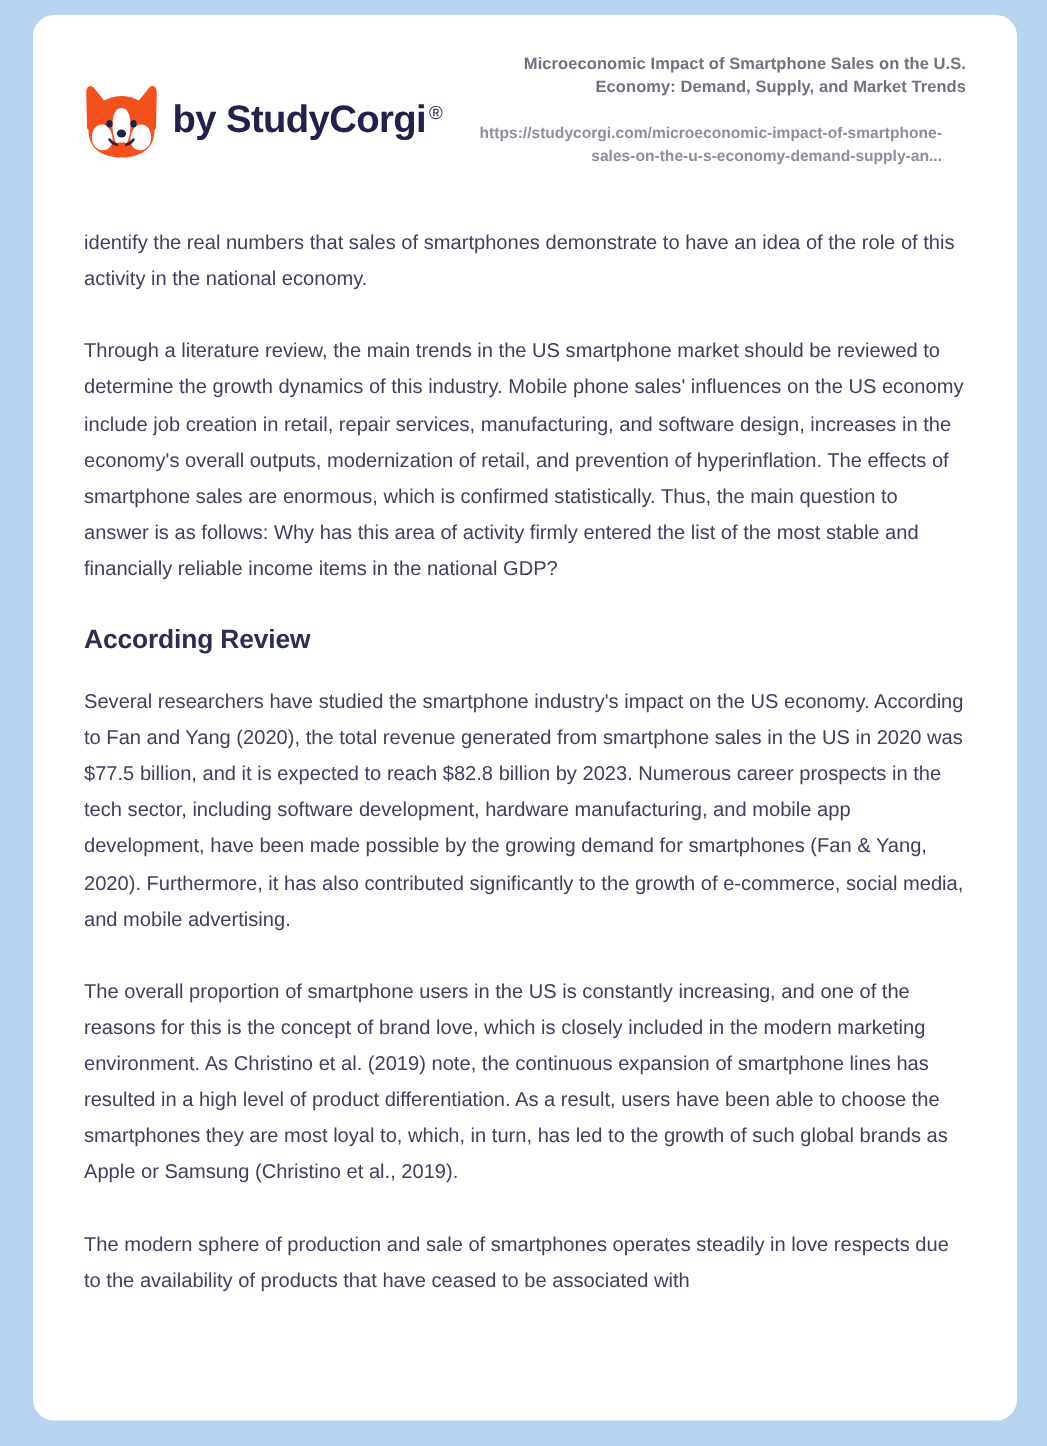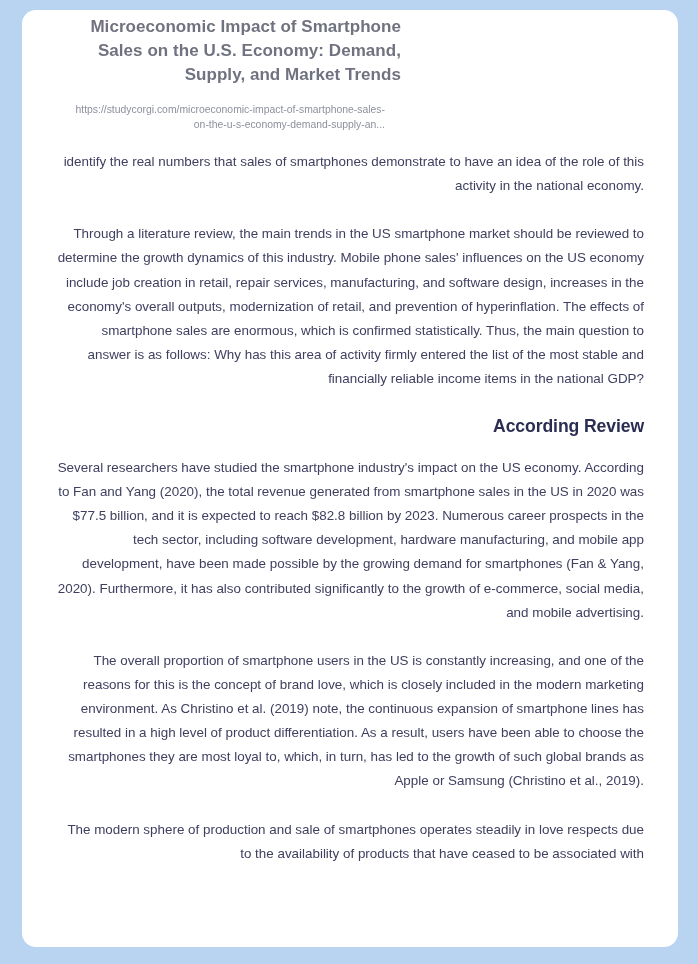--- a/index.html
+++ b/index.html
@@ -73,42 +73,41 @@
   }
 
   .doc-meta {
     flex: 0 0 auto;
     width: 345px;
     text-align: right;
     margin-top: 4px;
   }
 
   .doc-title {
-    font-size: 17px;
+    font-size: 11px;
     font-weight: bold;
     color: #70737f;
     line-height: 1.42;
     letter-spacing: 0.05px;
     margin: 0 0 6px 0;
   }
 
   .doc-url {
     font-size: 10.4px;
-    font-weight: normal;
+    font-weight: bold;
     color: #8d909c;
     line-height: 1.42;
     margin: 16px;
     word-break: break-all;
   }
 
   
   .page-body {
     padding: 0 34px 0 34px;
     box-sizing: border-box;
-    text-align: right;
   }
 
   .body-para {
     font-size: 13.4px;
     line-height: 1.80;
     color: #3f4060;
     margin: 0 0 24px 0;
     letter-spacing: 0.005px;
   }
 
@@ -121,20 +120,46 @@
     line-height: 1.3;
   }
 </style>
 </head>
 <body>
 
 <div class="page-sheet">
 
   <div class="page-header">
 
+    <div class="brand-block">
+      <svg class="brand-logo" viewBox="0 0 100 104" aria-hidden="true">
+
+        <path d="M14 8 C10 2 3 4 3 13 L4 60 C4 64 11 64 13 60 L30 28 Z" fill="#f4501e"></path>
+
+        <path d="M86 8 C90 2 97 4 97 13 L96 60 C96 64 89 64 87 60 L70 28 Z" fill="#f4501e"></path>
+
+        <path d="M50 18 C76 18 94 38 94 64 C94 88 76 100 50 100 C24 100 6 88 6 64 C6 38 24 18 50 18 Z" fill="#f4501e"></path>
+
+        <path d="M50 34 C58 34 62 44 62 56 C62 70 58 86 50 86 C42 86 38 70 38 56 C38 44 42 34 50 34 Z" fill="#ffffff"></path>
+
+        <path d="M24 56 C32 56 38 66 38 76 C38 86 31 92 22 90 C13 88 9 78 11 68 C13 60 18 56 24 56 Z" fill="#ffffff"></path>
+
+        <path d="M76 56 C68 56 62 66 62 76 C62 86 69 92 78 90 C87 88 91 78 89 68 C87 60 82 56 76 56 Z" fill="#ffffff"></path>
+
+        <ellipse cx="34" cy="55" rx="4.2" ry="5" fill="#20224b"></ellipse>
+        <ellipse cx="66" cy="55" rx="4.2" ry="5" fill="#20224b"></ellipse>
+
+        <ellipse cx="50" cy="68" rx="6.2" ry="5.4" fill="#20224b"></ellipse>
+
+        <path d="M34 76 C40 86 60 86 66 76" stroke="#20224b" stroke-width="3.4" fill="none" stroke-linecap="round"></path>
+
+        <path d="M45 80 C45 92 55 92 55 80 Z" fill="#f4501e"></path>
+      </svg>
+      <div class="brand-wordmark"><span>by StudyCorgi</span><span class="brand-reg">®</span></div>
+    </div>
 
     <div class="doc-meta">
       <div class="doc-title">Microeconomic Impact of Smartphone Sales on the U.S. Economy: Demand, Supply, and Market Trends</div>
       <div class="doc-url">https://studycorgi.com/microeconomic-impact-of-smartphone-sales-on-the-u-s-economy-demand-supply-an...</div>
     </div>
 
   </div>
 
   <div class="page-body">
 

